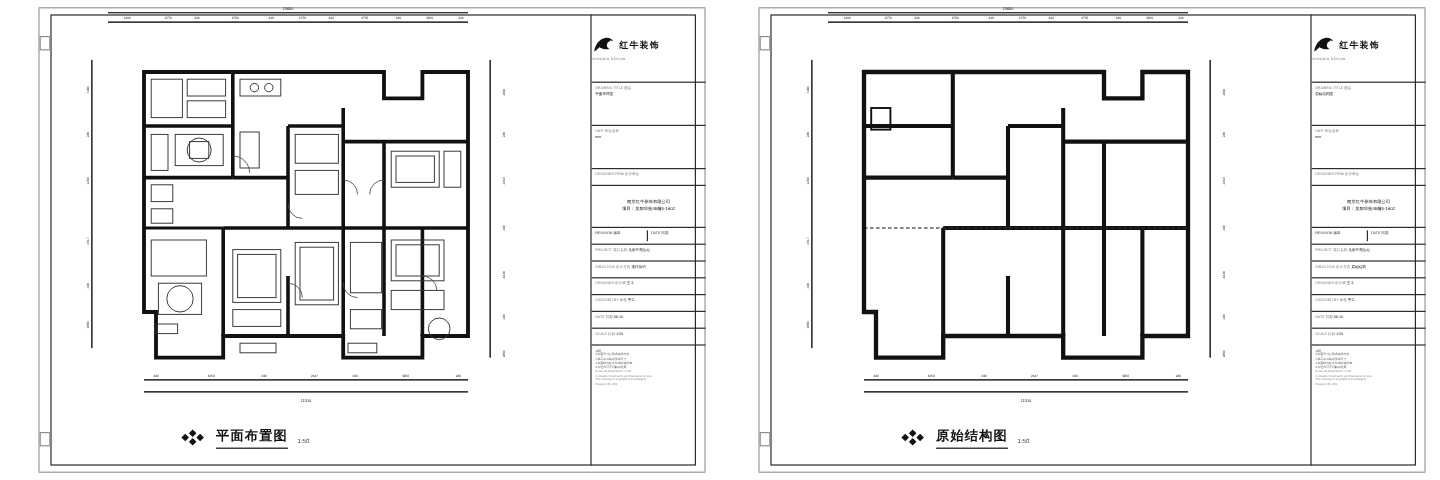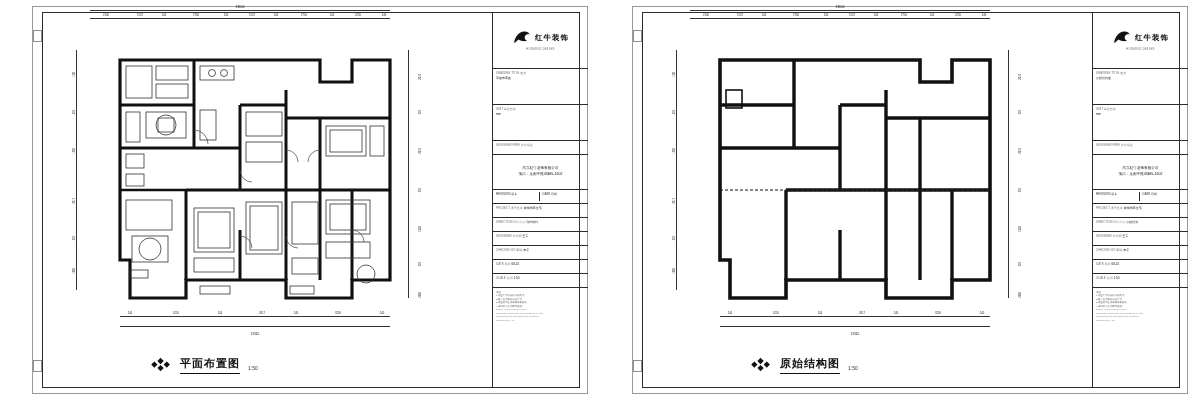--- a/index.html
+++ b/index.html
@@ -68,21 +68,21 @@
     border-left: 1px solid #2b2b2b;
     box-sizing: border-box;
     font-size: 3.2px;
     color: #222;
   }
   .logo-cell {
     position: relative;
     height: 56px;
     border-bottom: 1px solid #2b2b2b;
     display: flex;
-    align-items: center;
+    align-items: flex-start;
     justify-content: center;
     flex-direction: column;
   }
   .logo-row { display: flex; align-items: center; gap: 3px; }
   .logo-mark { width: 20px; height: 16px; }
   .logo-cn {
     font-size: 7.5px;
     letter-spacing: 1px;
     color: #111;
     font-weight: bold;

